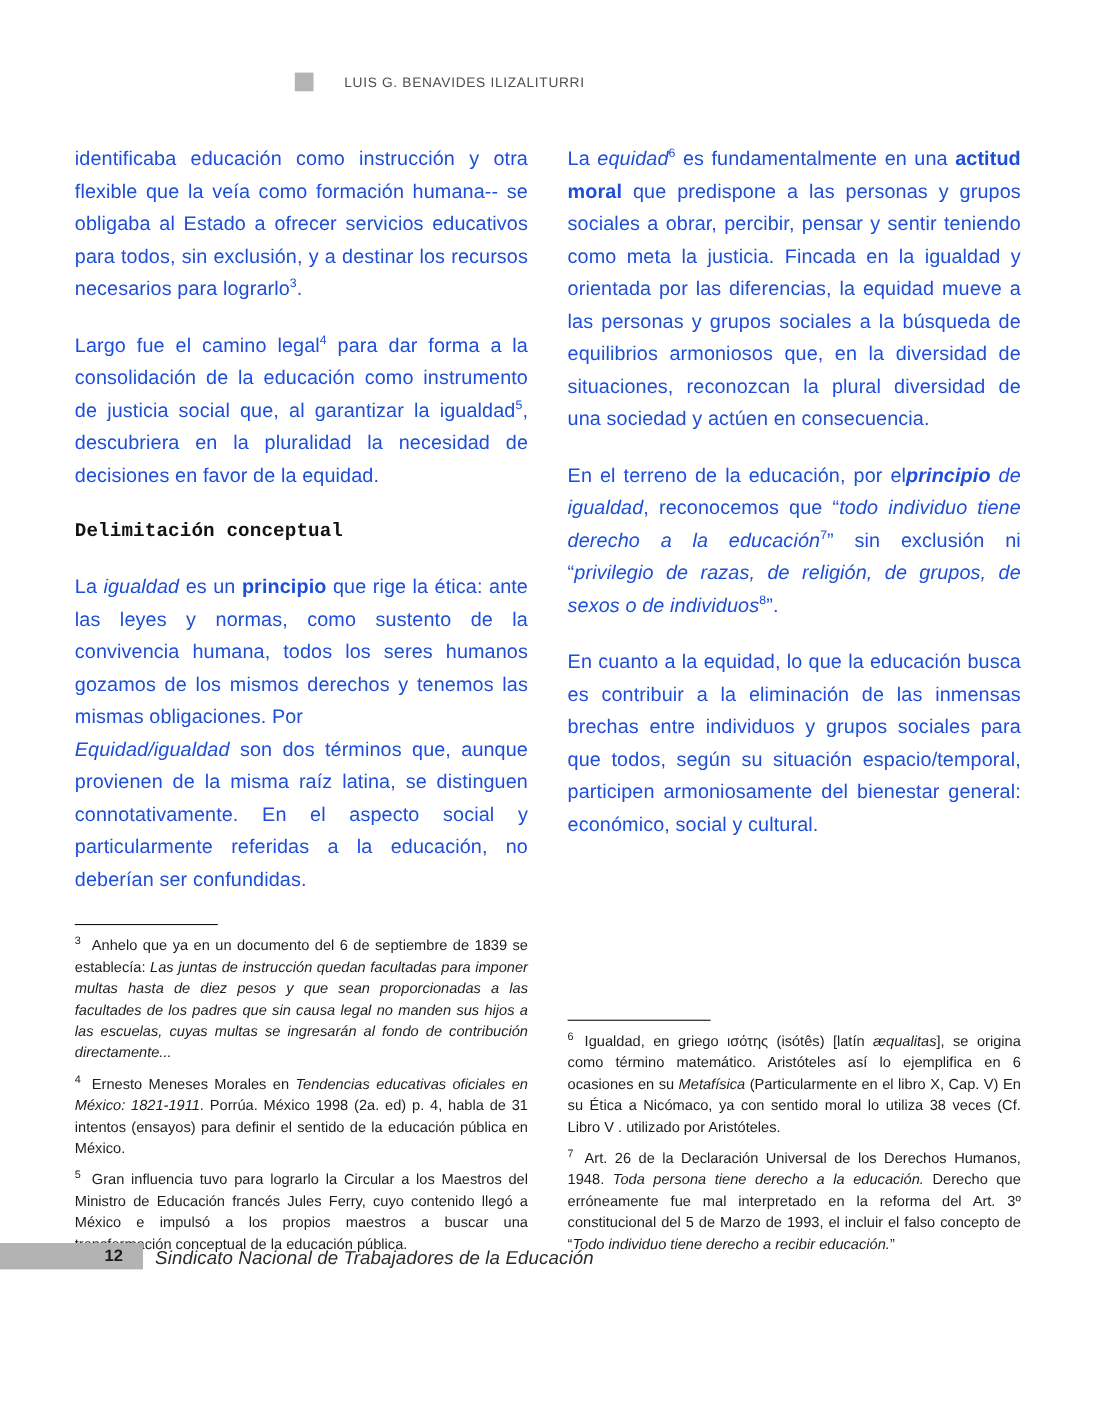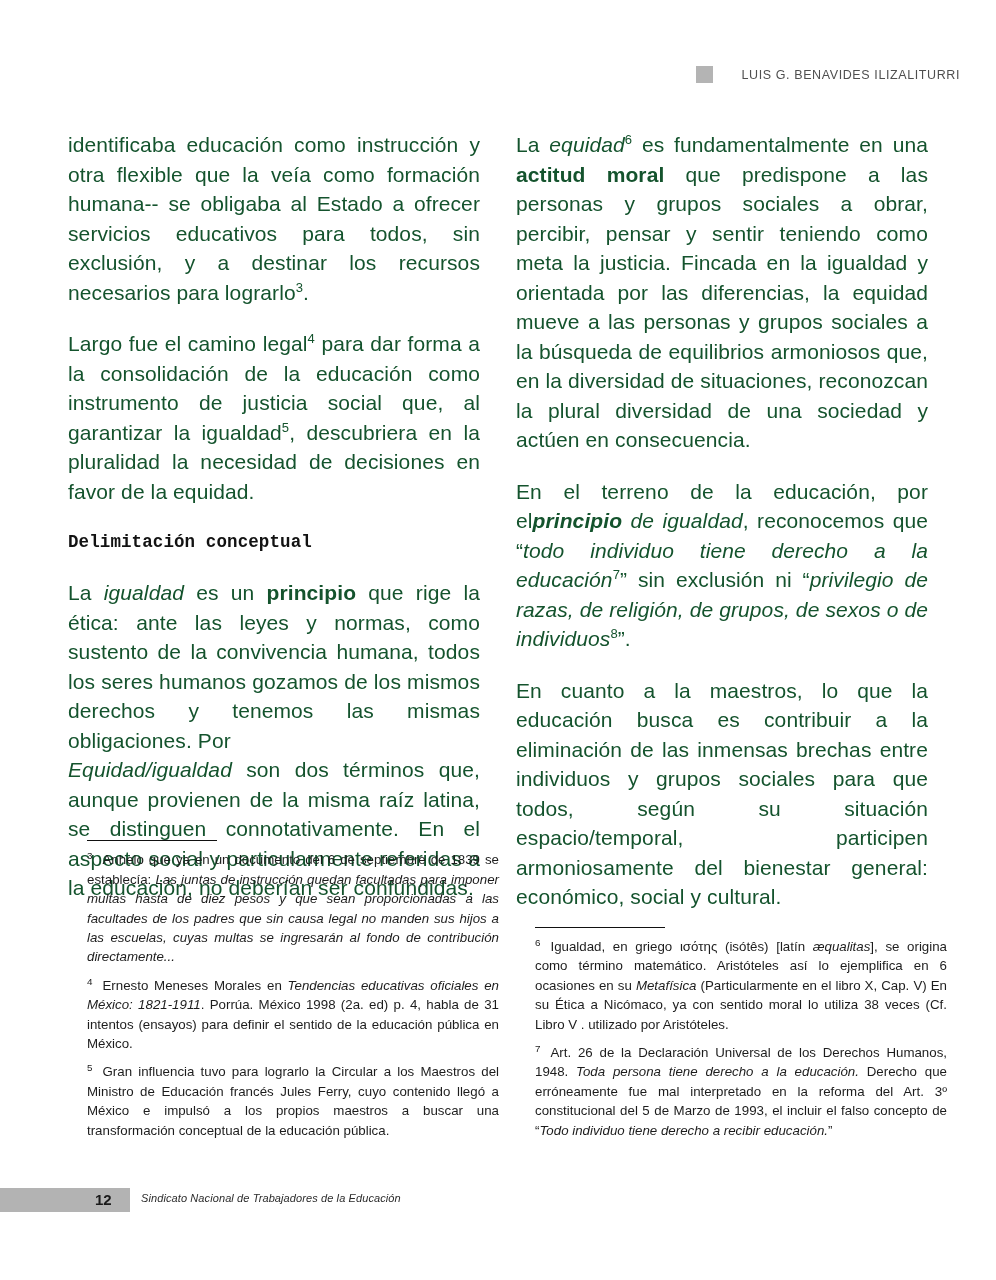--- a/index.html
+++ b/index.html
@@ -22,21 +22,21 @@
   }
 
   
   .running-head {
     position: absolute;
     top: 66px;
     left: 0;
     width: 960px;
     display: flex;
     align-items: center;
-    justify-content: flex-end;
+    justify-content: flex-start;
     padding-left: 268px;
     box-sizing: border-box;
   }
   .head-square {
     width: 17px;
     height: 17px;
     background: #b4b4b4;
     flex: 0 0 auto;
   }
   .head-title {
@@ -59,25 +59,25 @@
   }
   .col {
     width: 412px;
     position: relative;
   }
 
   .body-block { }
 
   p.body {
     margin: 0 0 22px 0;
-    font-size: 21px;
+    font-size: 18px;
     line-height: 29.5px;
     text-align: justify;
     text-justify: inter-word;
-    color: #14532d;
+    color: #1d4ed8;
     letter-spacing: 0.1px;
   }
   p.body.tight { margin-bottom: 0; }
 
   h2.section-heading {
     margin: 0 0 22px 0;
     font-size: 17.5px;
     line-height: 28px;
     font-weight: bold;
     color: #121212;
@@ -94,21 +94,20 @@
     vertical-align: super;
     line-height: 0;
   }
 
   
   .footnotes {
     position: absolute;
     bottom: 0;
     left: 0;
     width: 412px;
-    margin-left: 19px;
   }
   .fn-rule {
     width: 130px;
     height: 0;
     border-top: 1.6px solid #111;
     margin: 0 0 9px 0;
   }
   p.footnote {
     margin: 0 0 9px 0;
     font-size: 13.3px;
@@ -125,21 +124,21 @@
   }
   p.footnote .fn-gap {
     display: inline-block;
     width: 10px;
   }
 
   
   .footer {
     position: absolute;
     left: 0;
-    top: 1188px;
+    top: 1130px;
     width: 868px;
     height: 24px;
   }
   .footer-bar {
     position: absolute;
     left: 0;
     top: 0;
     width: 130px;
     height: 24px;
     background: #b3b3b3;
@@ -149,21 +148,21 @@
     left: 95px;
     top: 3px;
     font-size: 15px;
     font-weight: bold;
     color: #1a1a1a;
   }
   .footer-text {
     position: absolute;
     left: 141px;
     top: 4px;
-    font-size: 11px;
+    font-size: 17px;
     font-style: italic;
     color: #2a2a2a;
     letter-spacing: 0.1px;
     white-space: nowrap;
   }
 </style>
 </head>
 <body>
 
 <div class="page">
@@ -202,21 +201,21 @@
     </div>
 
     <div class="col">
       <div class="body-block">
 
 
         <p class="body"><span>La </span><i>equidad</i><sup>6</sup><span> es fundamentalmente en una </span><b>actitud moral</b><span> que predispone a las personas y grupos sociales a obrar, percibir, pensar y sentir teniendo como meta la justicia. Fincada en la igualdad y orientada por las diferencias, la equidad mueve a las personas y grupos sociales a la búsqueda de equilibrios armoniosos que, en la diversidad de situaciones, reconozcan la plural diversidad de una sociedad y actúen en consecuencia.</span></p>
 
         <p class="body"><span>En el terreno de la educación, por el</span><span class="bi">principio</span><i> de igualdad</i><span>, reconocemos que “</span><i>todo individuo tiene derecho a la educación</i><sup>7</sup><span>” sin exclusión ni “</span><i>privilegio de razas, de religión, de grupos, de sexos o de individuos</i><sup>8</sup><span>”.</span></p>
 
-        <p class="body tight">En cuanto a la maestros, lo que la educación busca es contribuir a la eliminación de las inmensas brechas entre individuos y grupos sociales para que todos, según su situación espacio/temporal, participen armoniosamente del bienestar general: económico, social y cultural.</p>
+        <p class="body tight">En cuanto a la equidad, lo que la educación busca es contribuir a la eliminación de las inmensas brechas entre individuos y grupos sociales para que todos, según su situación espacio/temporal, participen armoniosamente del bienestar general: económico, social y cultural.</p>
 
       </div>
 
       <div class="footnotes">
         <div class="fn-rule"></div>
 
         <p class="footnote"><span class="fn-num">6</span><span class="fn-gap"></span><span>Igualdad, en griego ισότης (isótês) [latín </span><i>æqualitas</i><span>], se origina como término matemático.   Aristóteles así lo ejemplifica en 6 ocasiones en su </span><i>Metafísica</i><span> (Particularmente en el libro X, Cap. V)  En su Ética a Nicómaco, ya con sentido moral lo utiliza 38 veces (Cf. Libro V  . utilizado por Aristóteles.</span></p>
 
         <p class="footnote"><span class="fn-num">7</span><span class="fn-gap"></span><span>Art. 26 de la Declaración Universal de los Derechos Humanos, 1948.  </span><i>Toda persona tiene derecho a la educación.</i><span>   Derecho que erróneamente fue mal interpretado en la reforma del Art. 3º constitucional del 5 de Marzo de 1993, el incluir el falso concepto de “</span><i>Todo individuo tiene derecho a recibir educación.</i><span>”</span></p>
 

